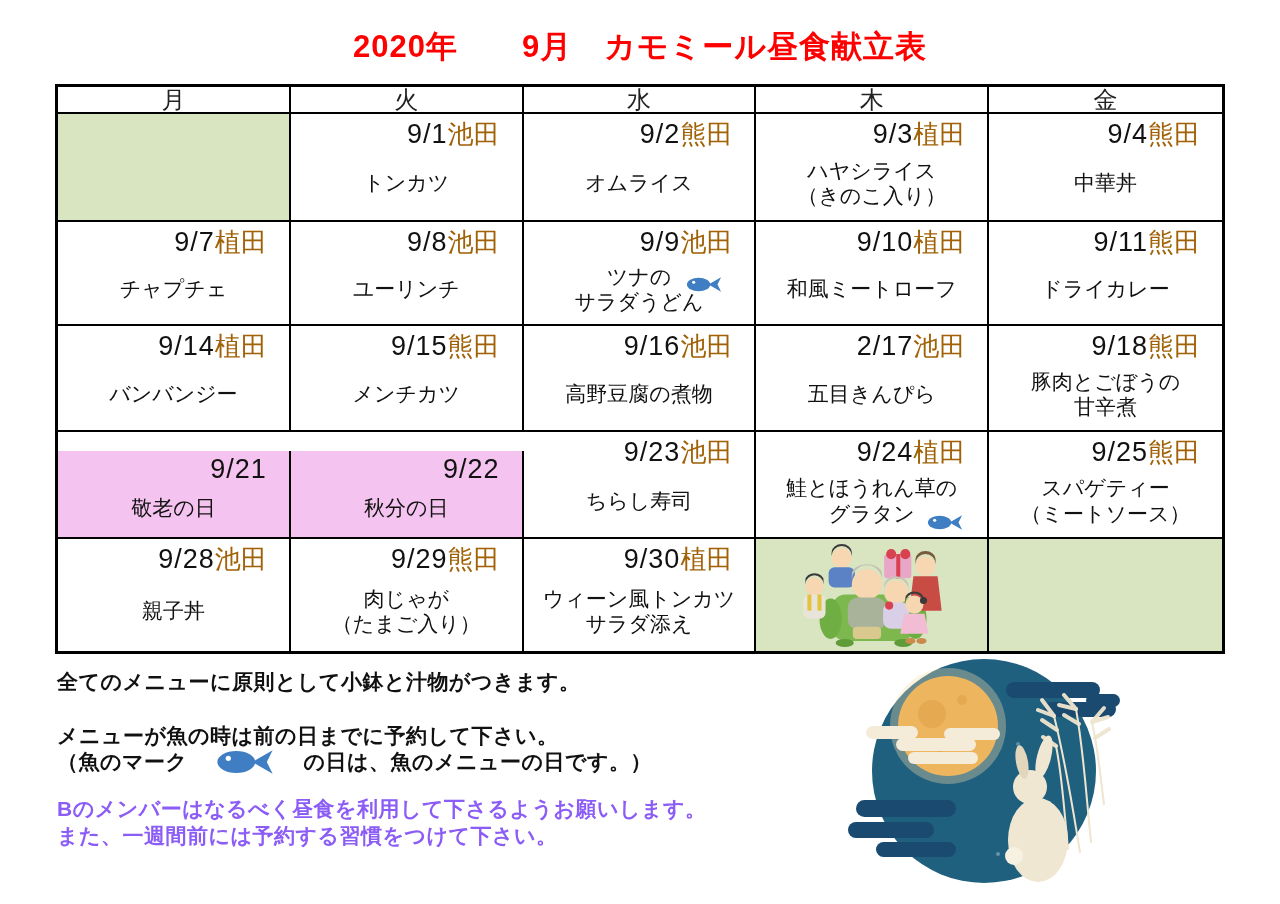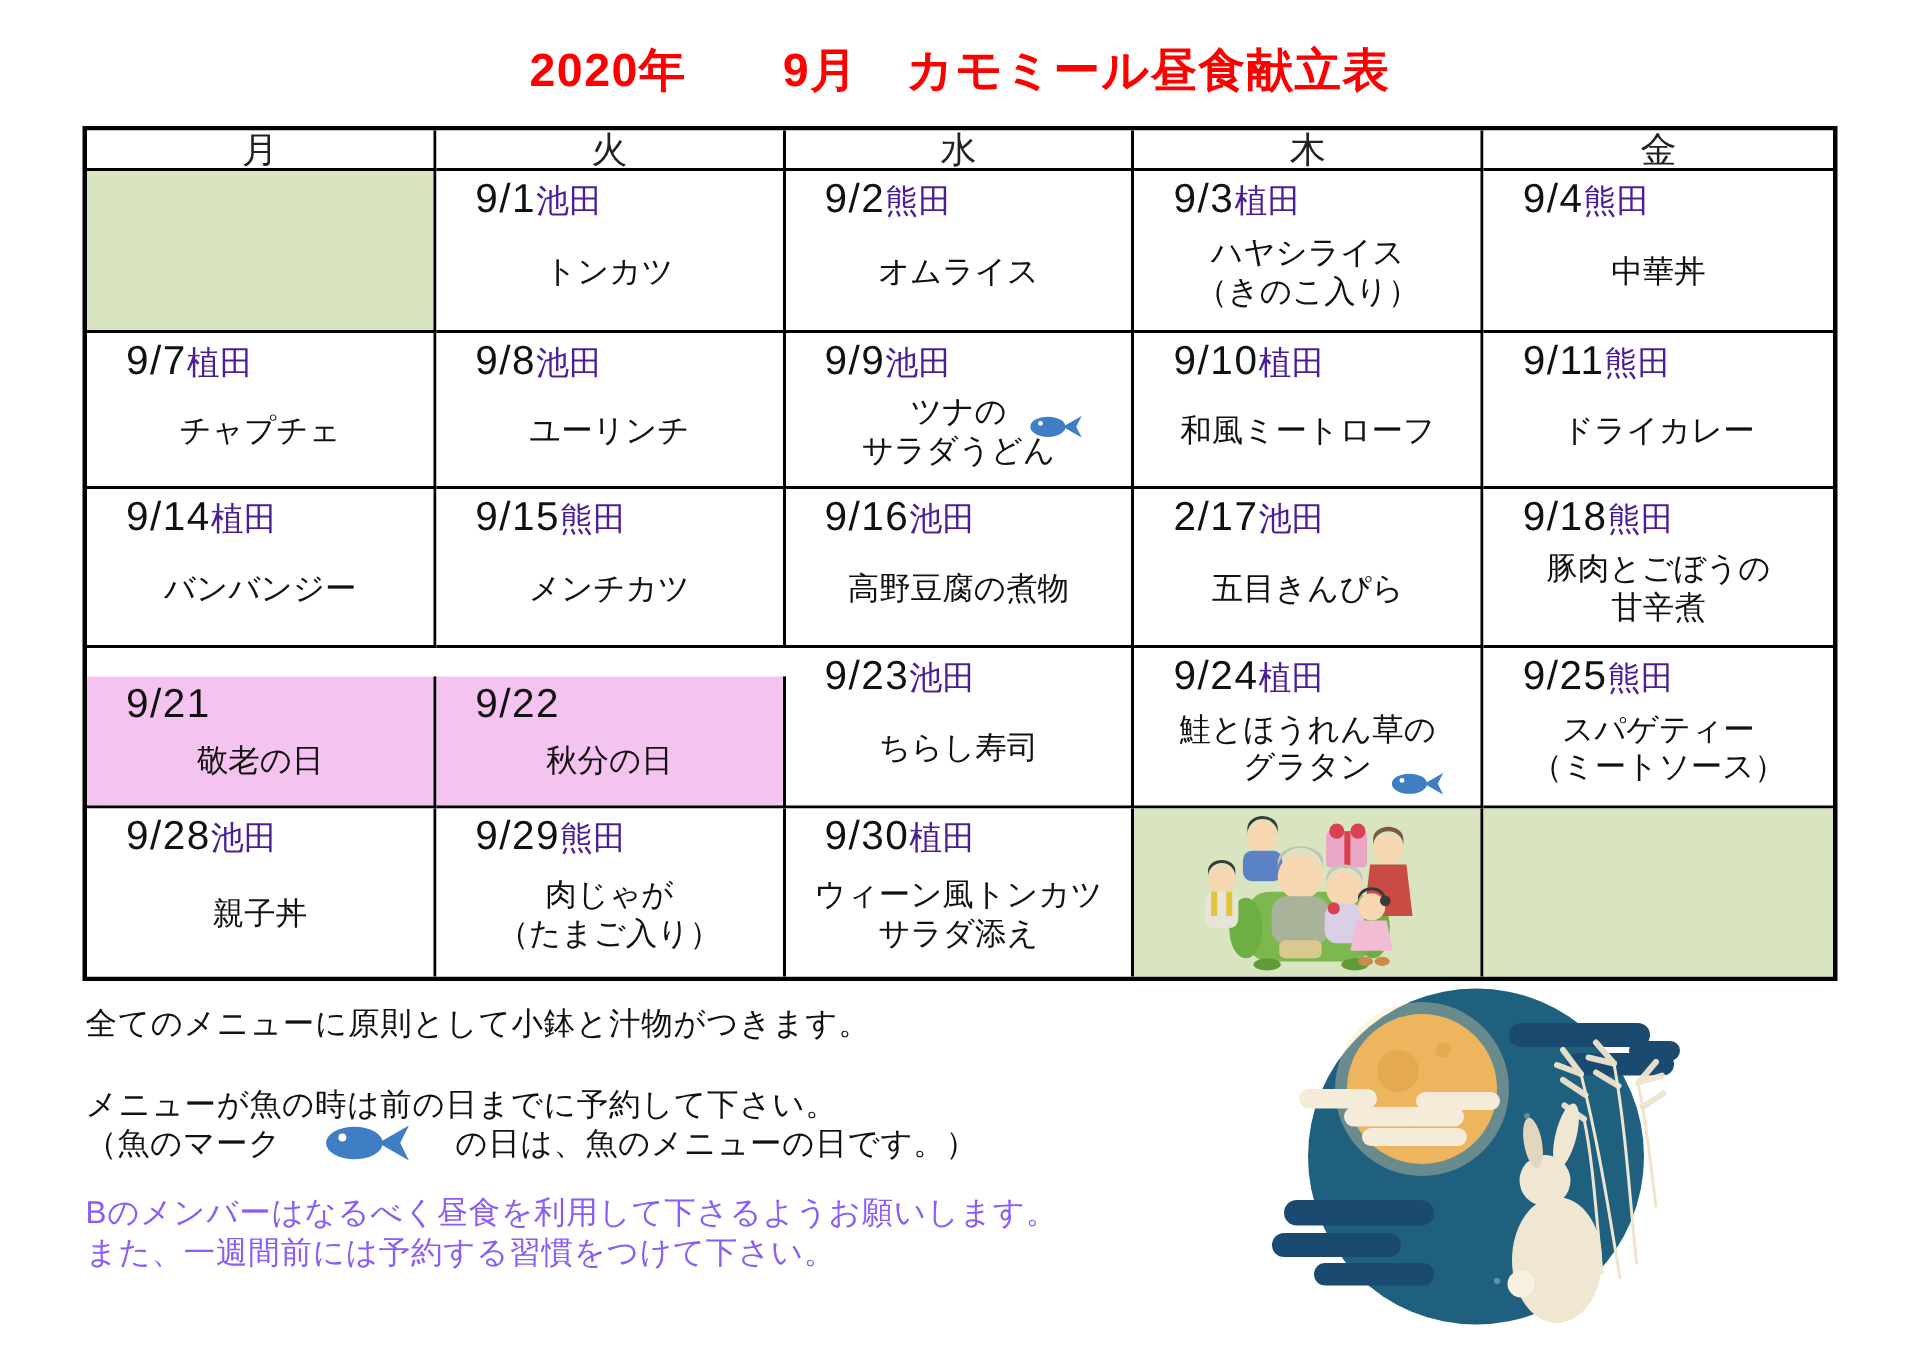--- a/index.html
+++ b/index.html
@@ -26,42 +26,42 @@
     display:flex; align-items:center; justify-content:center;
     font-size:24px; font-weight:500; color:#222; background:#fff;
   }
   .cell {
     position:relative; border-right:2px solid #000; border-bottom:2px solid #000;
     background:#fff; display:flex; flex-direction:column;
   }
   .last-col { border-right:none !important; }
   .last-row { border-bottom:none !important; }
   .cell-top {
-    display:flex; justify-content:flex-start; align-items:baseline;
+    display:flex; justify-content:flex-end; align-items:baseline;
     padding:3px 22px 0 26px; min-height:34px;
   }
   .date  { font-size:27px; color:#111; letter-spacing:1px; }
-  .staff { font-size:22px; color:#4c1d95; }
+  .staff { font-size:26px; color:#a16207; }
   .menu-wrap {
     flex:1; display:flex; align-items:center; justify-content:center;
     padding-bottom:6px;
   }
   .menu {
     font-size:21px; color:#111; text-align:center; line-height:1.2;
     white-space:pre-line;
   }
   .bg-green { background:#d9e5c1; }
   .bg-pink  { background:#f5c3ef;margin-top:19px; }
   .fish-abs { position:absolute; line-height:0; }
   .fish-9-9  { right:32px; top:52px; }
   .fish-9-24 { right:24px; bottom:4px; }
   .family-wrap { position:absolute; inset:0; display:flex; align-items:center; justify-content:center; }
   
   .note {
-    position:absolute; left:57px; color:#111; font-weight:400;
+    position:absolute; left:57px; color:#111; font-weight:700;
     font-size:21px; letter-spacing:0.5px;
   }
   .note-fishline { display:flex; align-items:center; gap:24px; }
   .note-red { color:#8b5cf6; line-height:1.28; }
   
   .moon-illustration { position:absolute; left:848px; top:654px; line-height:0; }
 </style>
 </head>
 <body>
 

